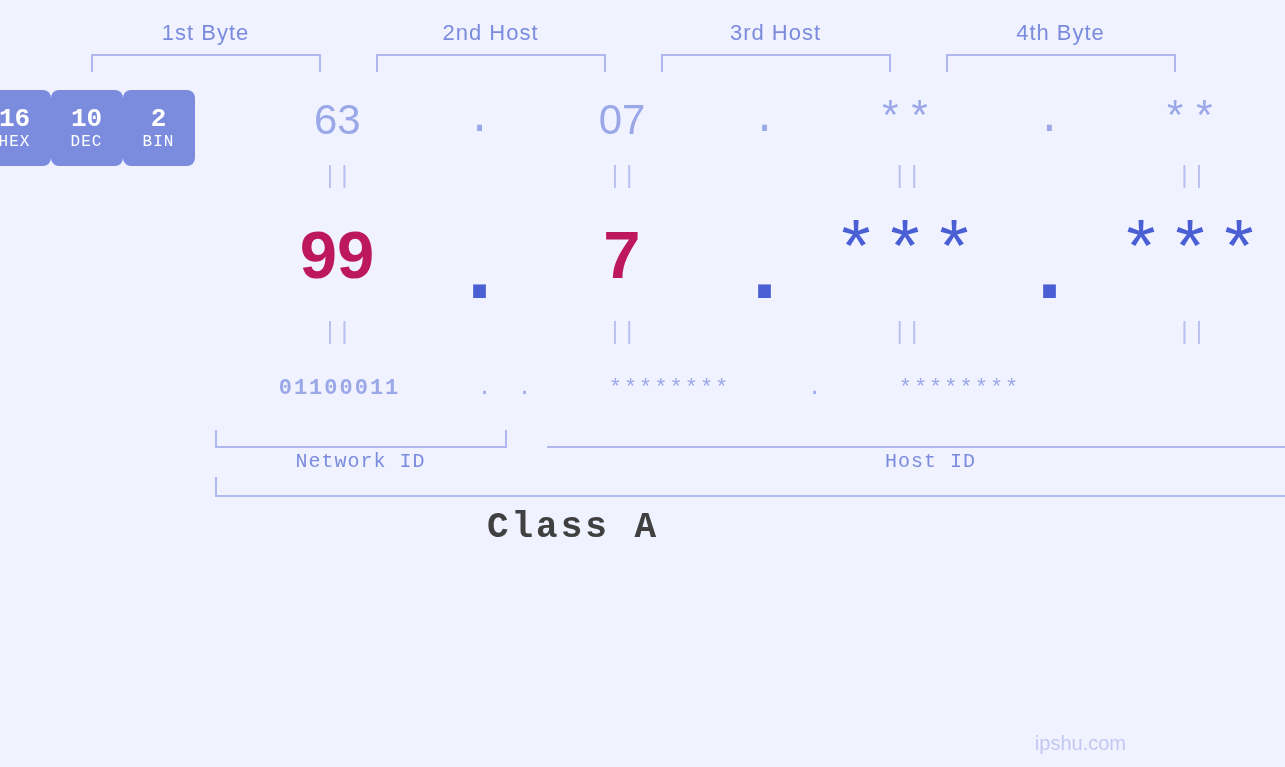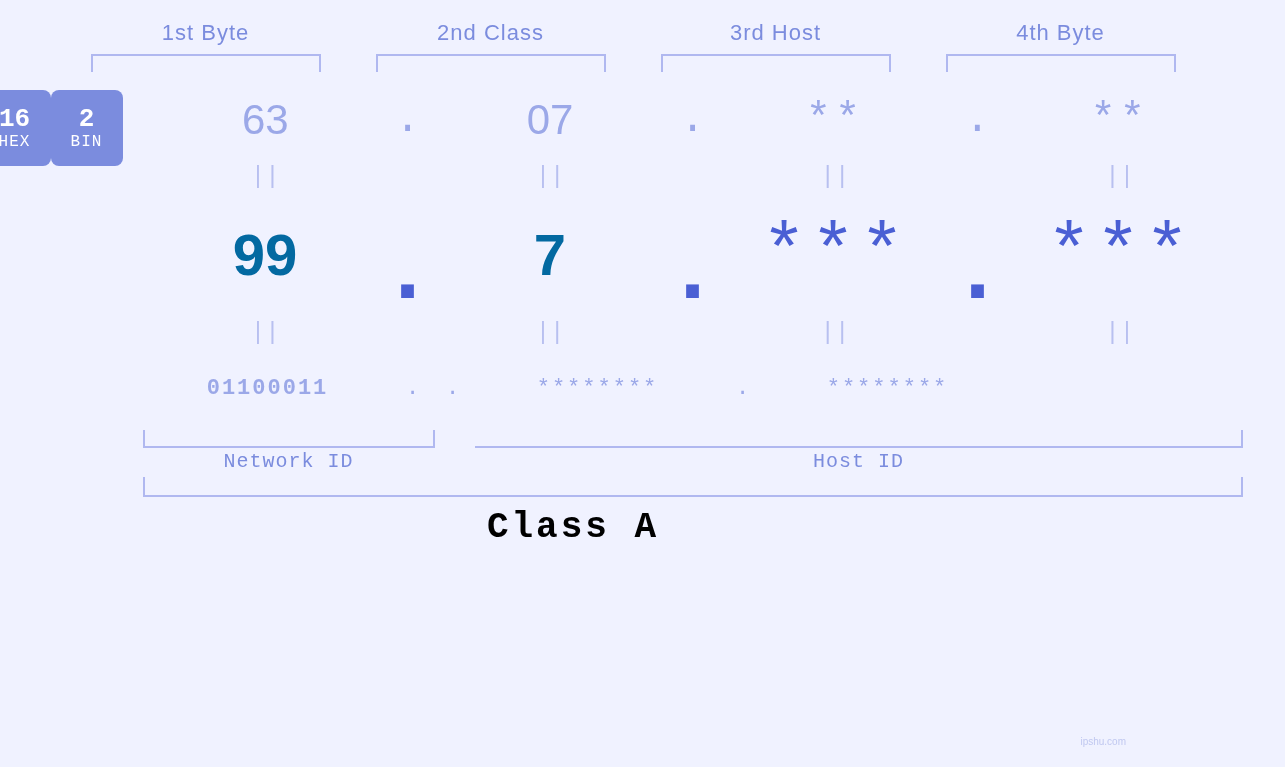--- a/index.html
+++ b/index.html
@@ -171,22 +171,22 @@
     }
 
     .hex-star {
       font-size: 42px;
       color: #9ba8e8;
       letter-spacing: 4px;
     }
 
     
     .dec-val {
-      font-size: 58px;
-      color: #0369a1;
+      font-size: 67px;
+      color: #be185d;
       font-family: Arial, sans-serif;
       font-weight: bold;
     }
 
     .dec-dot {
       font-size: 90px;
       color: #4a5fd4;
       font-weight: bold;
       line-height: 1;
       margin-top: 40px;
@@ -248,40 +248,44 @@
       height: 18px;
     }
   </style>
 </head>
 <body>
 
 <div class="container">
 
   <div class="byte-headers">
     <div class="byte-header">1st Byte</div>
-    <div class="byte-header">2nd Class</div>
+    <div class="byte-header">2nd Host</div>
     <div class="byte-header">3rd Host</div>
     <div class="byte-header">4th Byte</div>
   </div>
 
   <div class="bracket-row">
     <div class="bracket"></div>
     <div class="bracket"></div>
     <div class="bracket"></div>
     <div class="bracket"></div>
   </div>
 
   <div class="main-area">
 
     <div class="base-labels">
       <div class="base-badge">
         <span class="base-num">16</span>
         <span class="base-label">HEX</span>
       </div>
       <div class="base-badge">
+        <span class="base-num">10</span>
+        <span class="base-label">DEC</span>
+      </div>
+      <div class="base-badge">
         <span class="base-num">2</span>
         <span class="base-label">BIN</span>
       </div>
     </div>
 
     <div class="values-grid">
 
       <div class="row-hex">
         <div class="cell">
           <span class="hex-val">63</span>
@@ -398,18 +402,18 @@
         <div style="width:40px;"></div>
         <div style="flex:1; text-align:center; color:#7b8cde; font-size:20px; letter-spacing:1px;">Host ID</div>
       </div>
 
       <div style="width:1100px; height:20px; border-bottom:2px solid #b0b8f0; border-left:2px solid #b0b8f0; border-right:2px solid #b0b8f0; margin-top:4px;"></div>
 
     </div>
   </div>
 
   <div style="margin-top:10px; text-align:center; width:100%;">
-    <span style="color:#000000; font-size:36px; font-family:'Courier New',Courier,monospace; letter-spacing:3px; font-weight:bold;">Class A</span>
+    <span style="color:#404040; font-size:36px; font-family:'Courier New',Courier,monospace; letter-spacing:3px; font-weight:bold;">Class A</span>
   </div>
 
-  <div style="position:absolute; bottom:20px; right:20px; color:#c0c8f0; font-size:10px; font-family:Arial,sans-serif;">ipshu.com</div>
+  <div style="position:absolute; bottom:12px; right:20px; color:#c0c8f0; font-size:20px; font-family:Arial,sans-serif;">ipshu.com</div>
 
 </div>
 
 </body></html>

